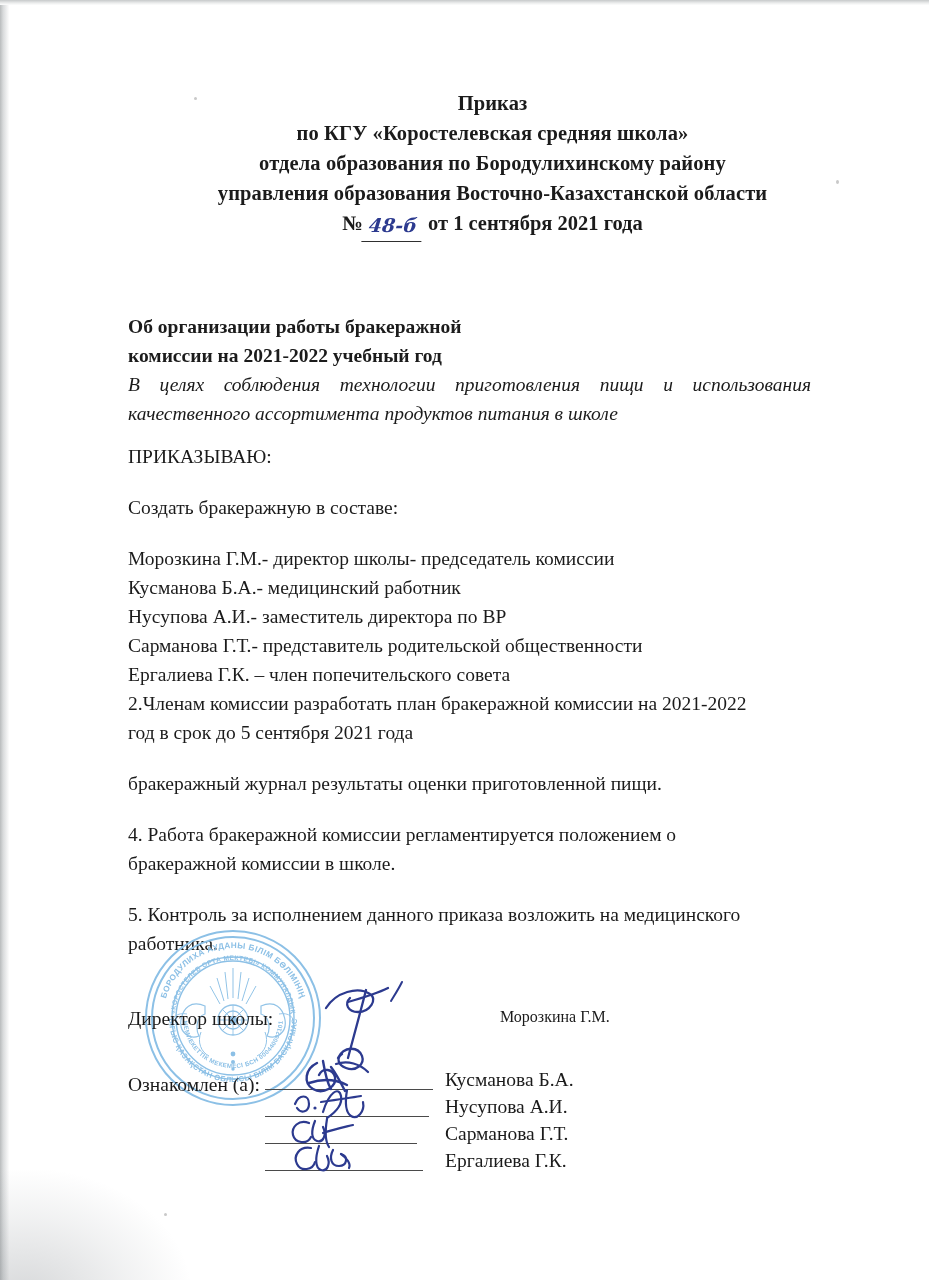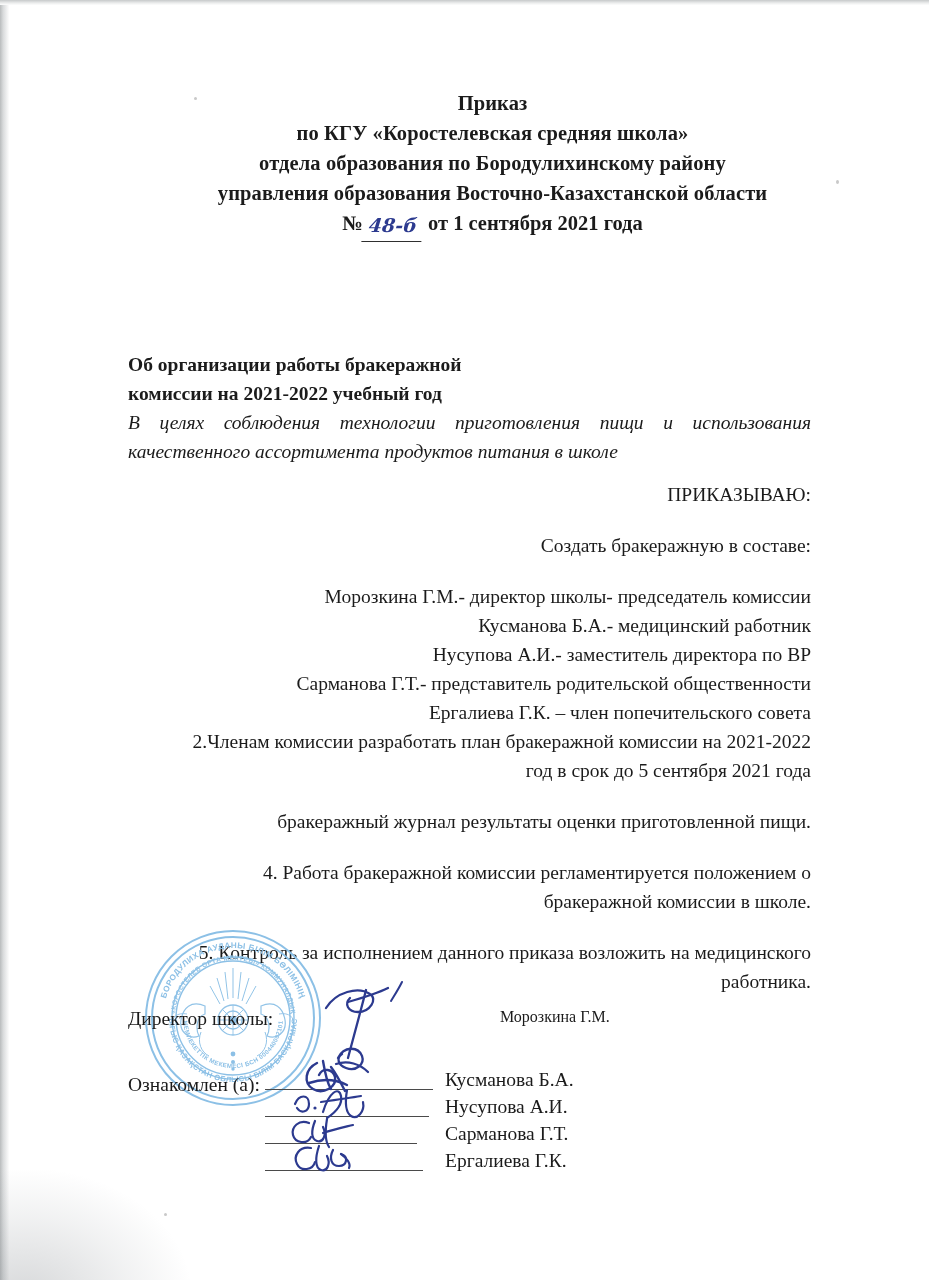--- a/index.html
+++ b/index.html
@@ -87,40 +87,39 @@
   }
 
   
   .body-block {
     position: absolute;
     left: 128px;
     top: 312px;
     width: 683px;
     font-size: 19.5px;
     line-height: 29px;
-    margin-top: 38px;
   }
 
   .subject-line {
     font-weight: bold;
     font-size: 19.5px;
     line-height: 29px;
   }
 
   .p-justify {
     text-align: justify;
     text-align-last: left;
     margin: 0;
     font-style: italic;
   }
 
   .gap-sm { height: 14px; }
   .gap-md { height: 22px; }
 
-  .line { margin: 0; text-align: right; }
+  .line { margin: 0; }
 
   .members { margin: 0; }
   .members .line { margin: 0; }
 
   
   .sig-zone {
     position: absolute;
     left: 0;
     top: 930px;
     width: 929px;

